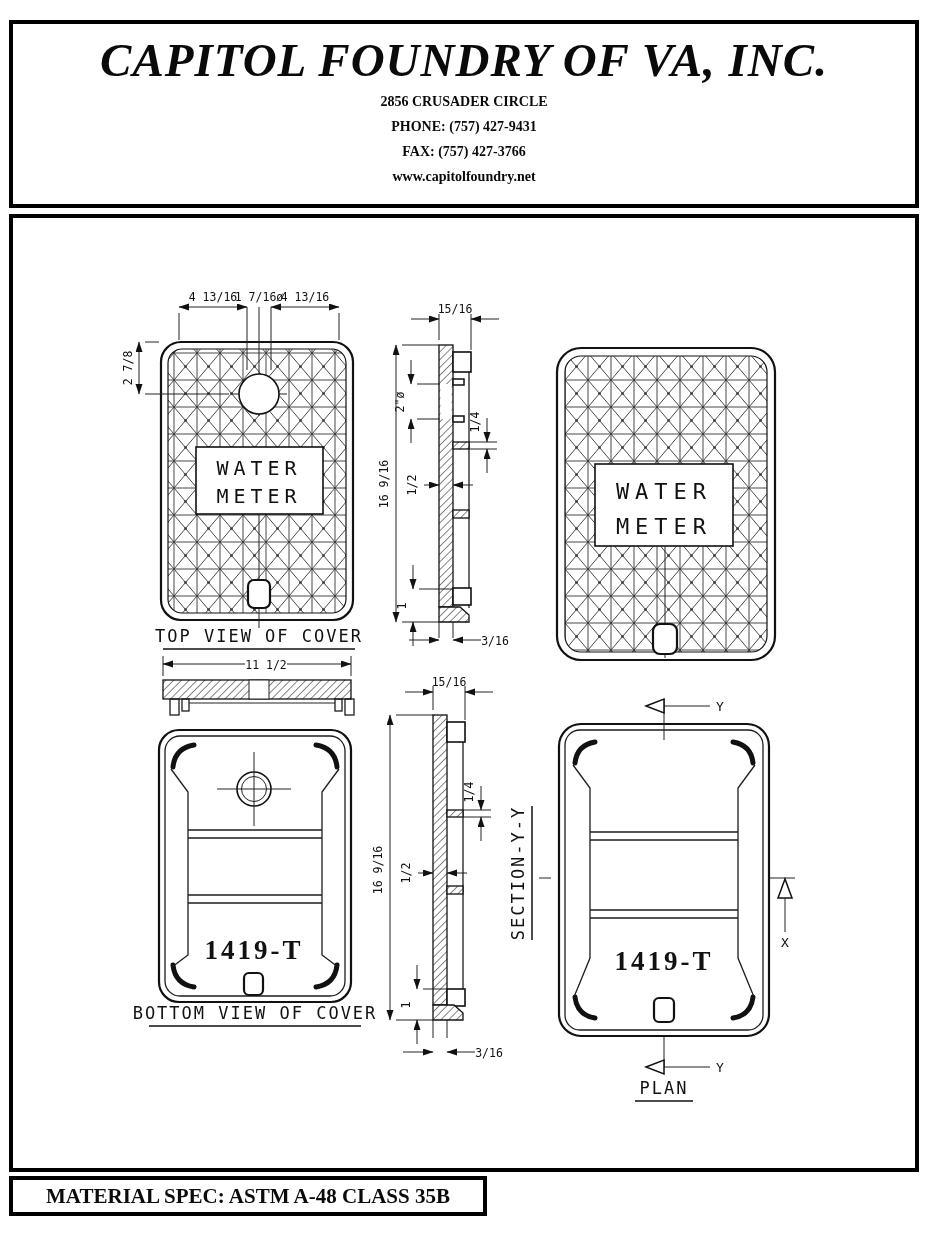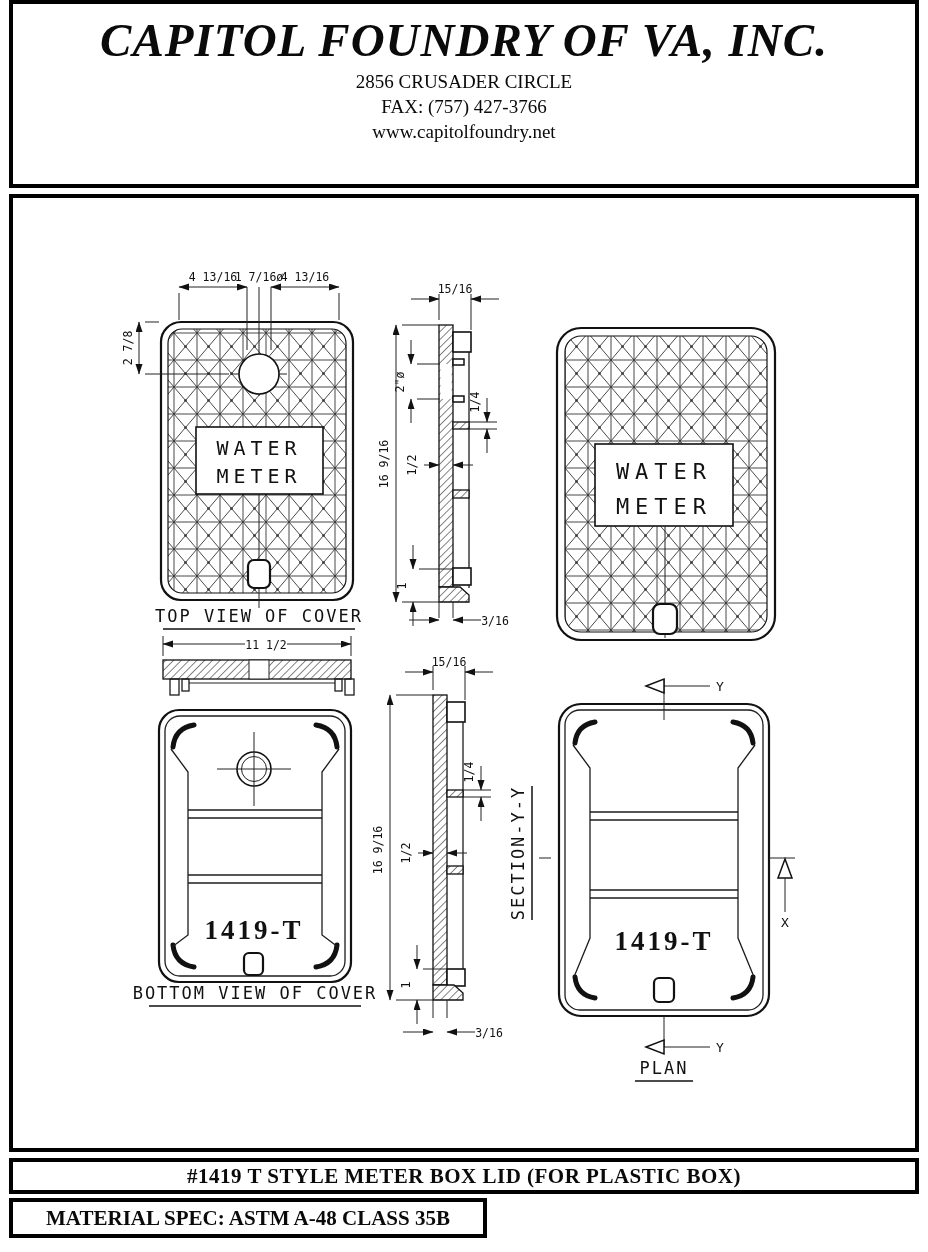--- a/index.html
+++ b/index.html
@@ -1,21 +1,21 @@
 <!DOCTYPE html>
 <html><head>
 <meta charset="utf-8">
 <style>
   html,body { margin:0; padding:0; background:#fff; }
   body { width:928px; height:1252px; position:relative; font-family:"Liberation Serif", serif; color:#0a0a0a; }
-  .page { position:absolute; top:0; left:9px; width:910px; }
+  .page { position:absolute; top:20px; left:9px; width:910px; }
   .box { border:4px solid #000; background:#fff; box-sizing:border-box; }
   .header-box { width:910px; height:188px; text-align:center; overflow:hidden; }
   .company-title { font-size:47px; font-weight:bold; font-style:italic; letter-spacing:1px; margin-top:10px; line-height:52px; white-space:nowrap; }
-  .addr { font-size:19px; font-weight:normal; line-height:25px; }
+  .addr { font-size:14px; font-weight:bold; line-height:25px; }
   .addr-first { margin-top:3px; }
   .main-box { width:910px; height:958px; margin-top:6px; position:relative; }
   .caption-box { width:910px; height:36px; margin-top:6px; display:flex; align-items:center; justify-content:center; font-size:21px; font-weight:bold; letter-spacing:0.5px; }
   .bottom-row { width:910px; margin-top:4px; display:flex; gap:12px; }
   .cell { height:40px; display:flex; align-items:center; justify-content:center; font-size:21px; font-weight:bold; }
   .cell-left { width:478px; }
   .cell-right { flex:1; }
   svg { display:block; }
   .cap  { font-family:"DejaVu Sans Mono", monospace; font-size:17px; letter-spacing:2px; fill:#111; }
   .lbl  { font-family:"DejaVu Sans Mono", monospace; font-size:20px; letter-spacing:5px; fill:#111; }
@@ -35,20 +35,21 @@
   .uln { stroke:#111; stroke-width:1.5; }
 </style>
 </head>
 <body>
 
 <div class="page">
 
   <div class="box header-box">
     <div class="company-title">CAPITOL FOUNDRY OF VA, INC.</div>
     <div class="addr addr-first">2856 CRUSADER CIRCLE</div>
+    <div class="addr">PHONE: (757) 427-9431</div>
     <div class="addr">FAX: (757) 427-3766</div>
     <div class="addr">www.capitolfoundry.net</div>
   </div>
 
   <div class="box main-box">
     <svg width="902" height="950" viewBox="0 0 902 950">
       <defs>
         <pattern id="tread" width="23" height="27" patternUnits="userSpaceOnUse">
           <rect width="23" height="27" fill="#fff"></rect>
           <path d="M0,0 H23 M0,27 H23 M0,0 V27 M23,0 V27 M0,0 L23,27 M23,0 L0,27" stroke="#333" stroke-width="0.9" fill="none"></path>
@@ -255,23 +256,20 @@
         <line x1="526" y1="660" x2="538" y2="660" class="s1"></line>
         <path d="M772,661 L765,680 L779,680 Z" class="hollow"></path>
         <line x1="772" y1="680" x2="772" y2="714" class="s1"></line>
         <text x="772" y="729" class="axis" text-anchor="middle">X</text>
         <text x="651" y="876" class="cap" text-anchor="middle">PLAN</text>
         <line x1="622" y1="883" x2="680" y2="883" class="uln"></line>
       </g>
     </svg>
   </div>
 
-  <div class="box caption-box">
-    <span>#1419 T STYLE METER BOX LID (FOR PLASTIC BOX)</span>
-  </div>
 
   <div class="bottom-row">
     <div class="box cell cell-left">
       <span>MATERIAL SPEC:  ASTM A-48 CLASS 35B</span>
     </div>
   </div>
 
 </div>
 
 </body></html>

